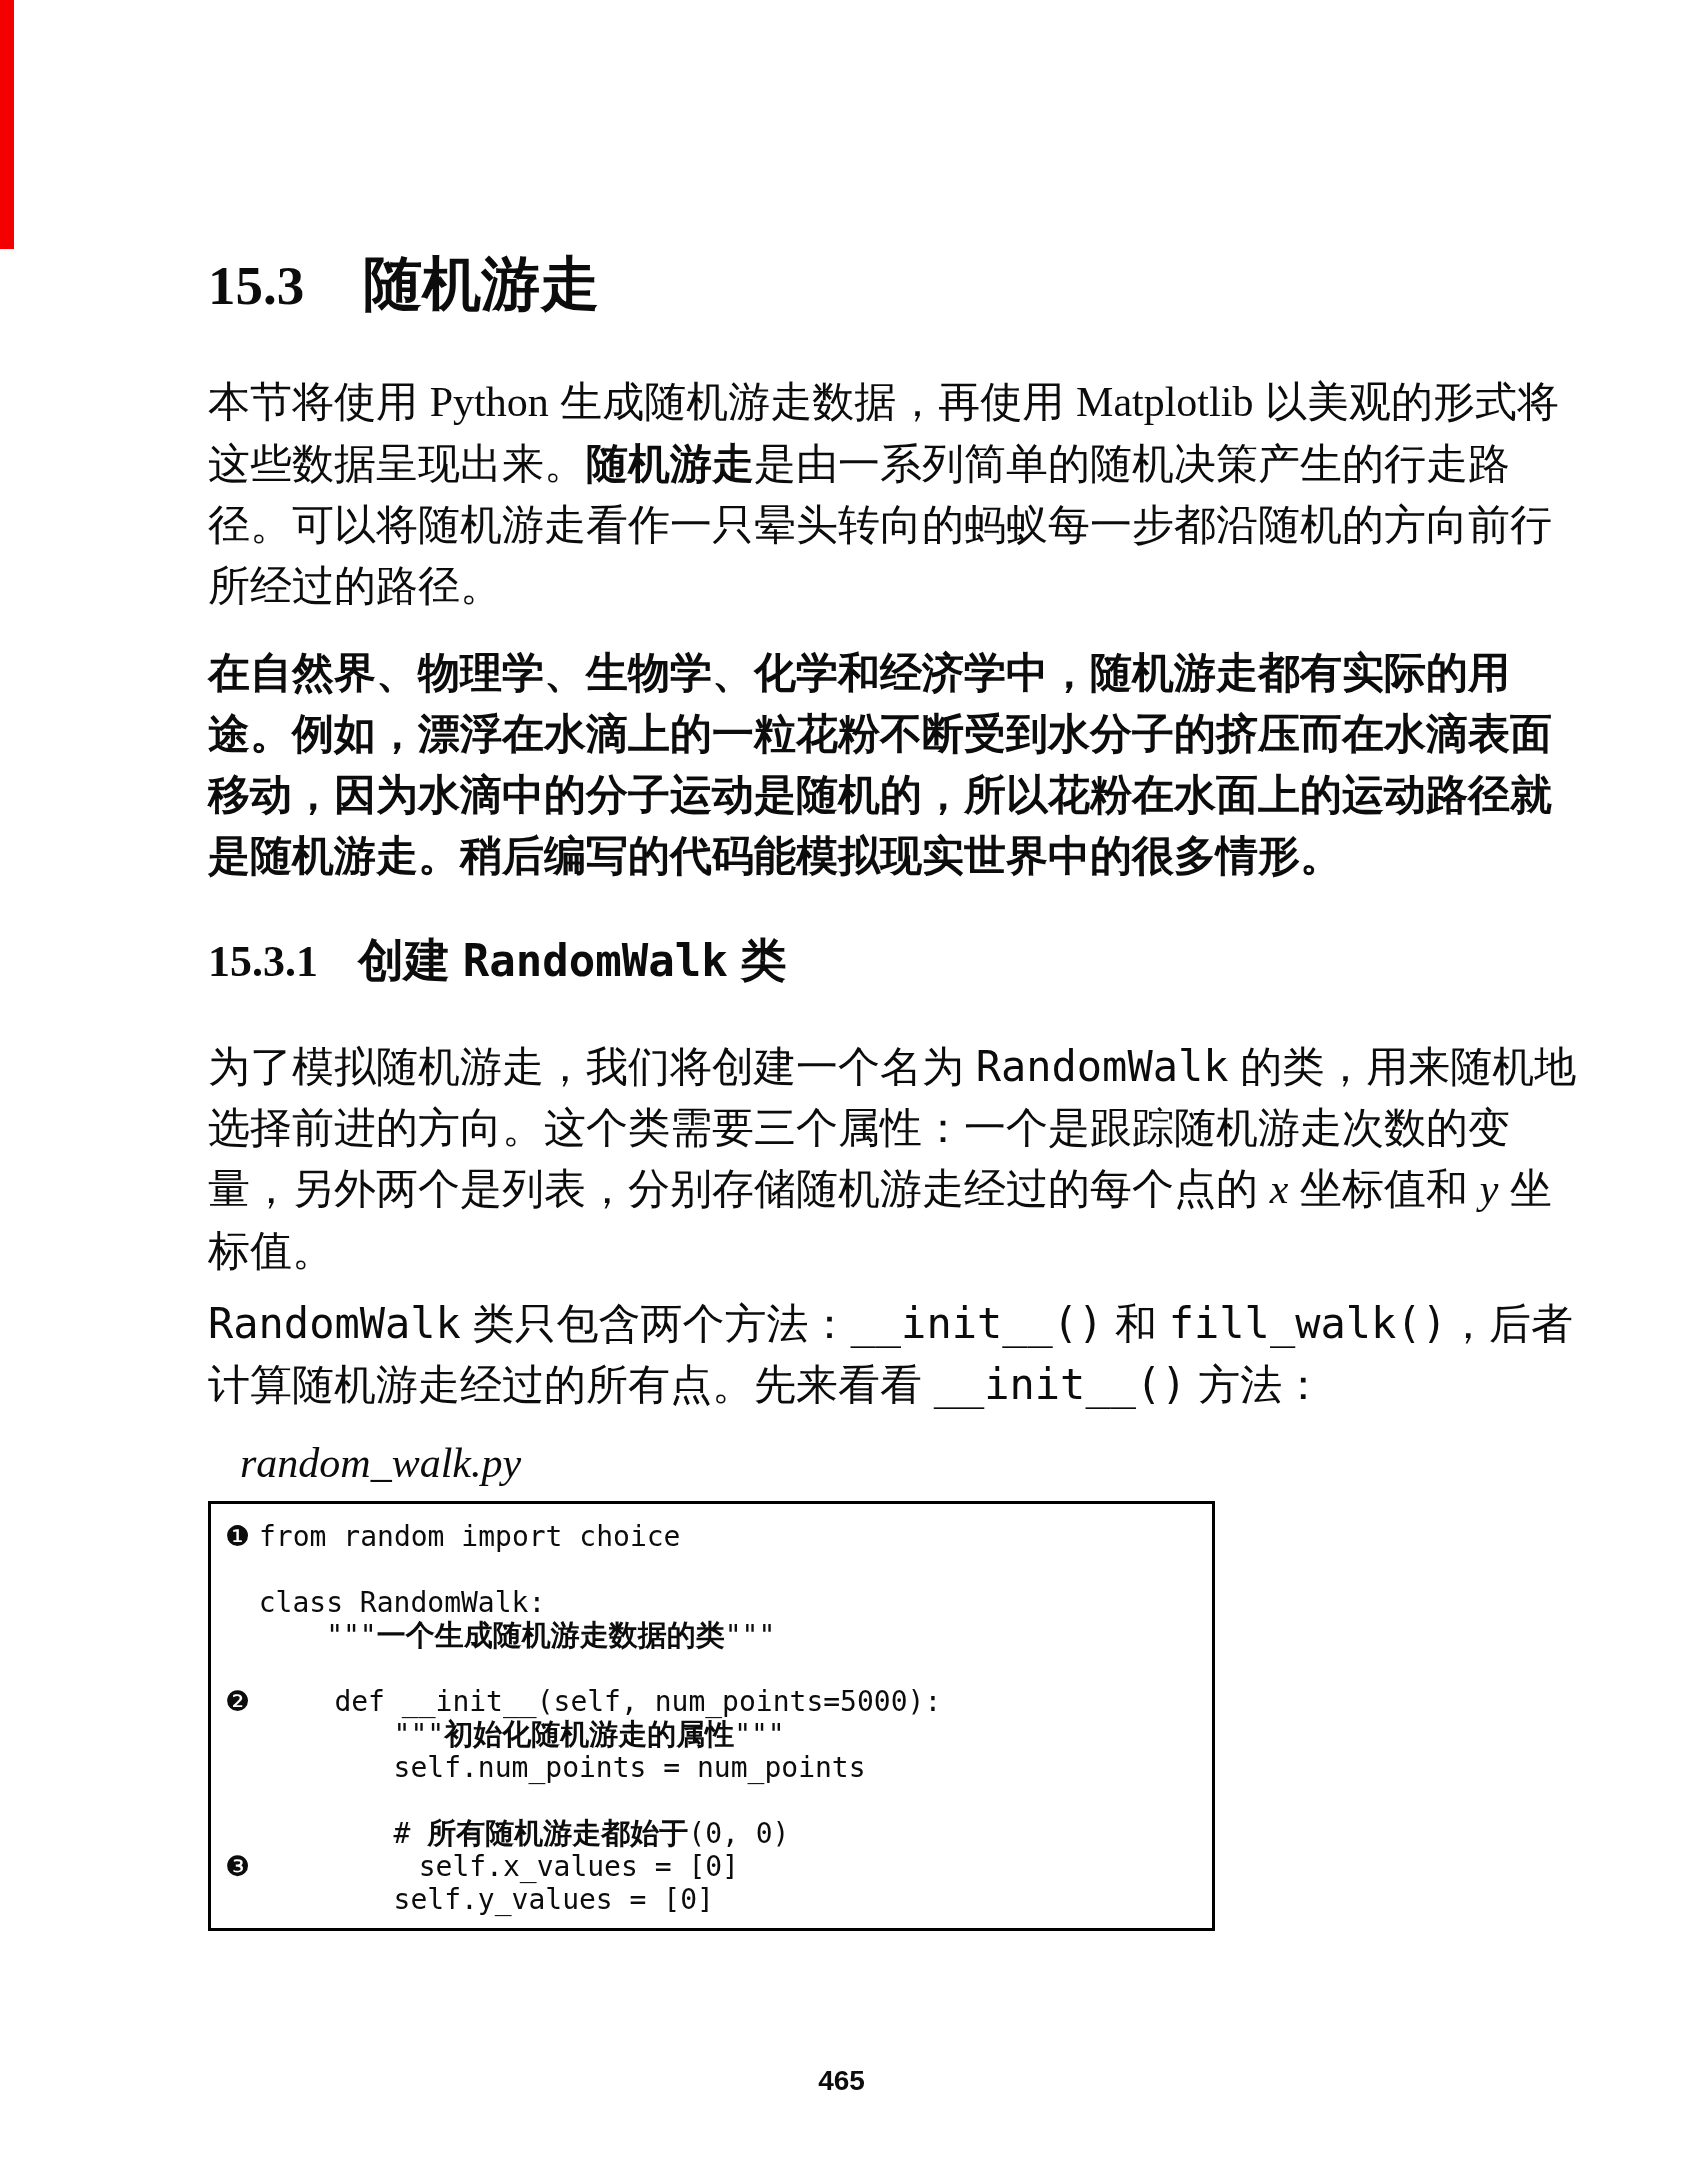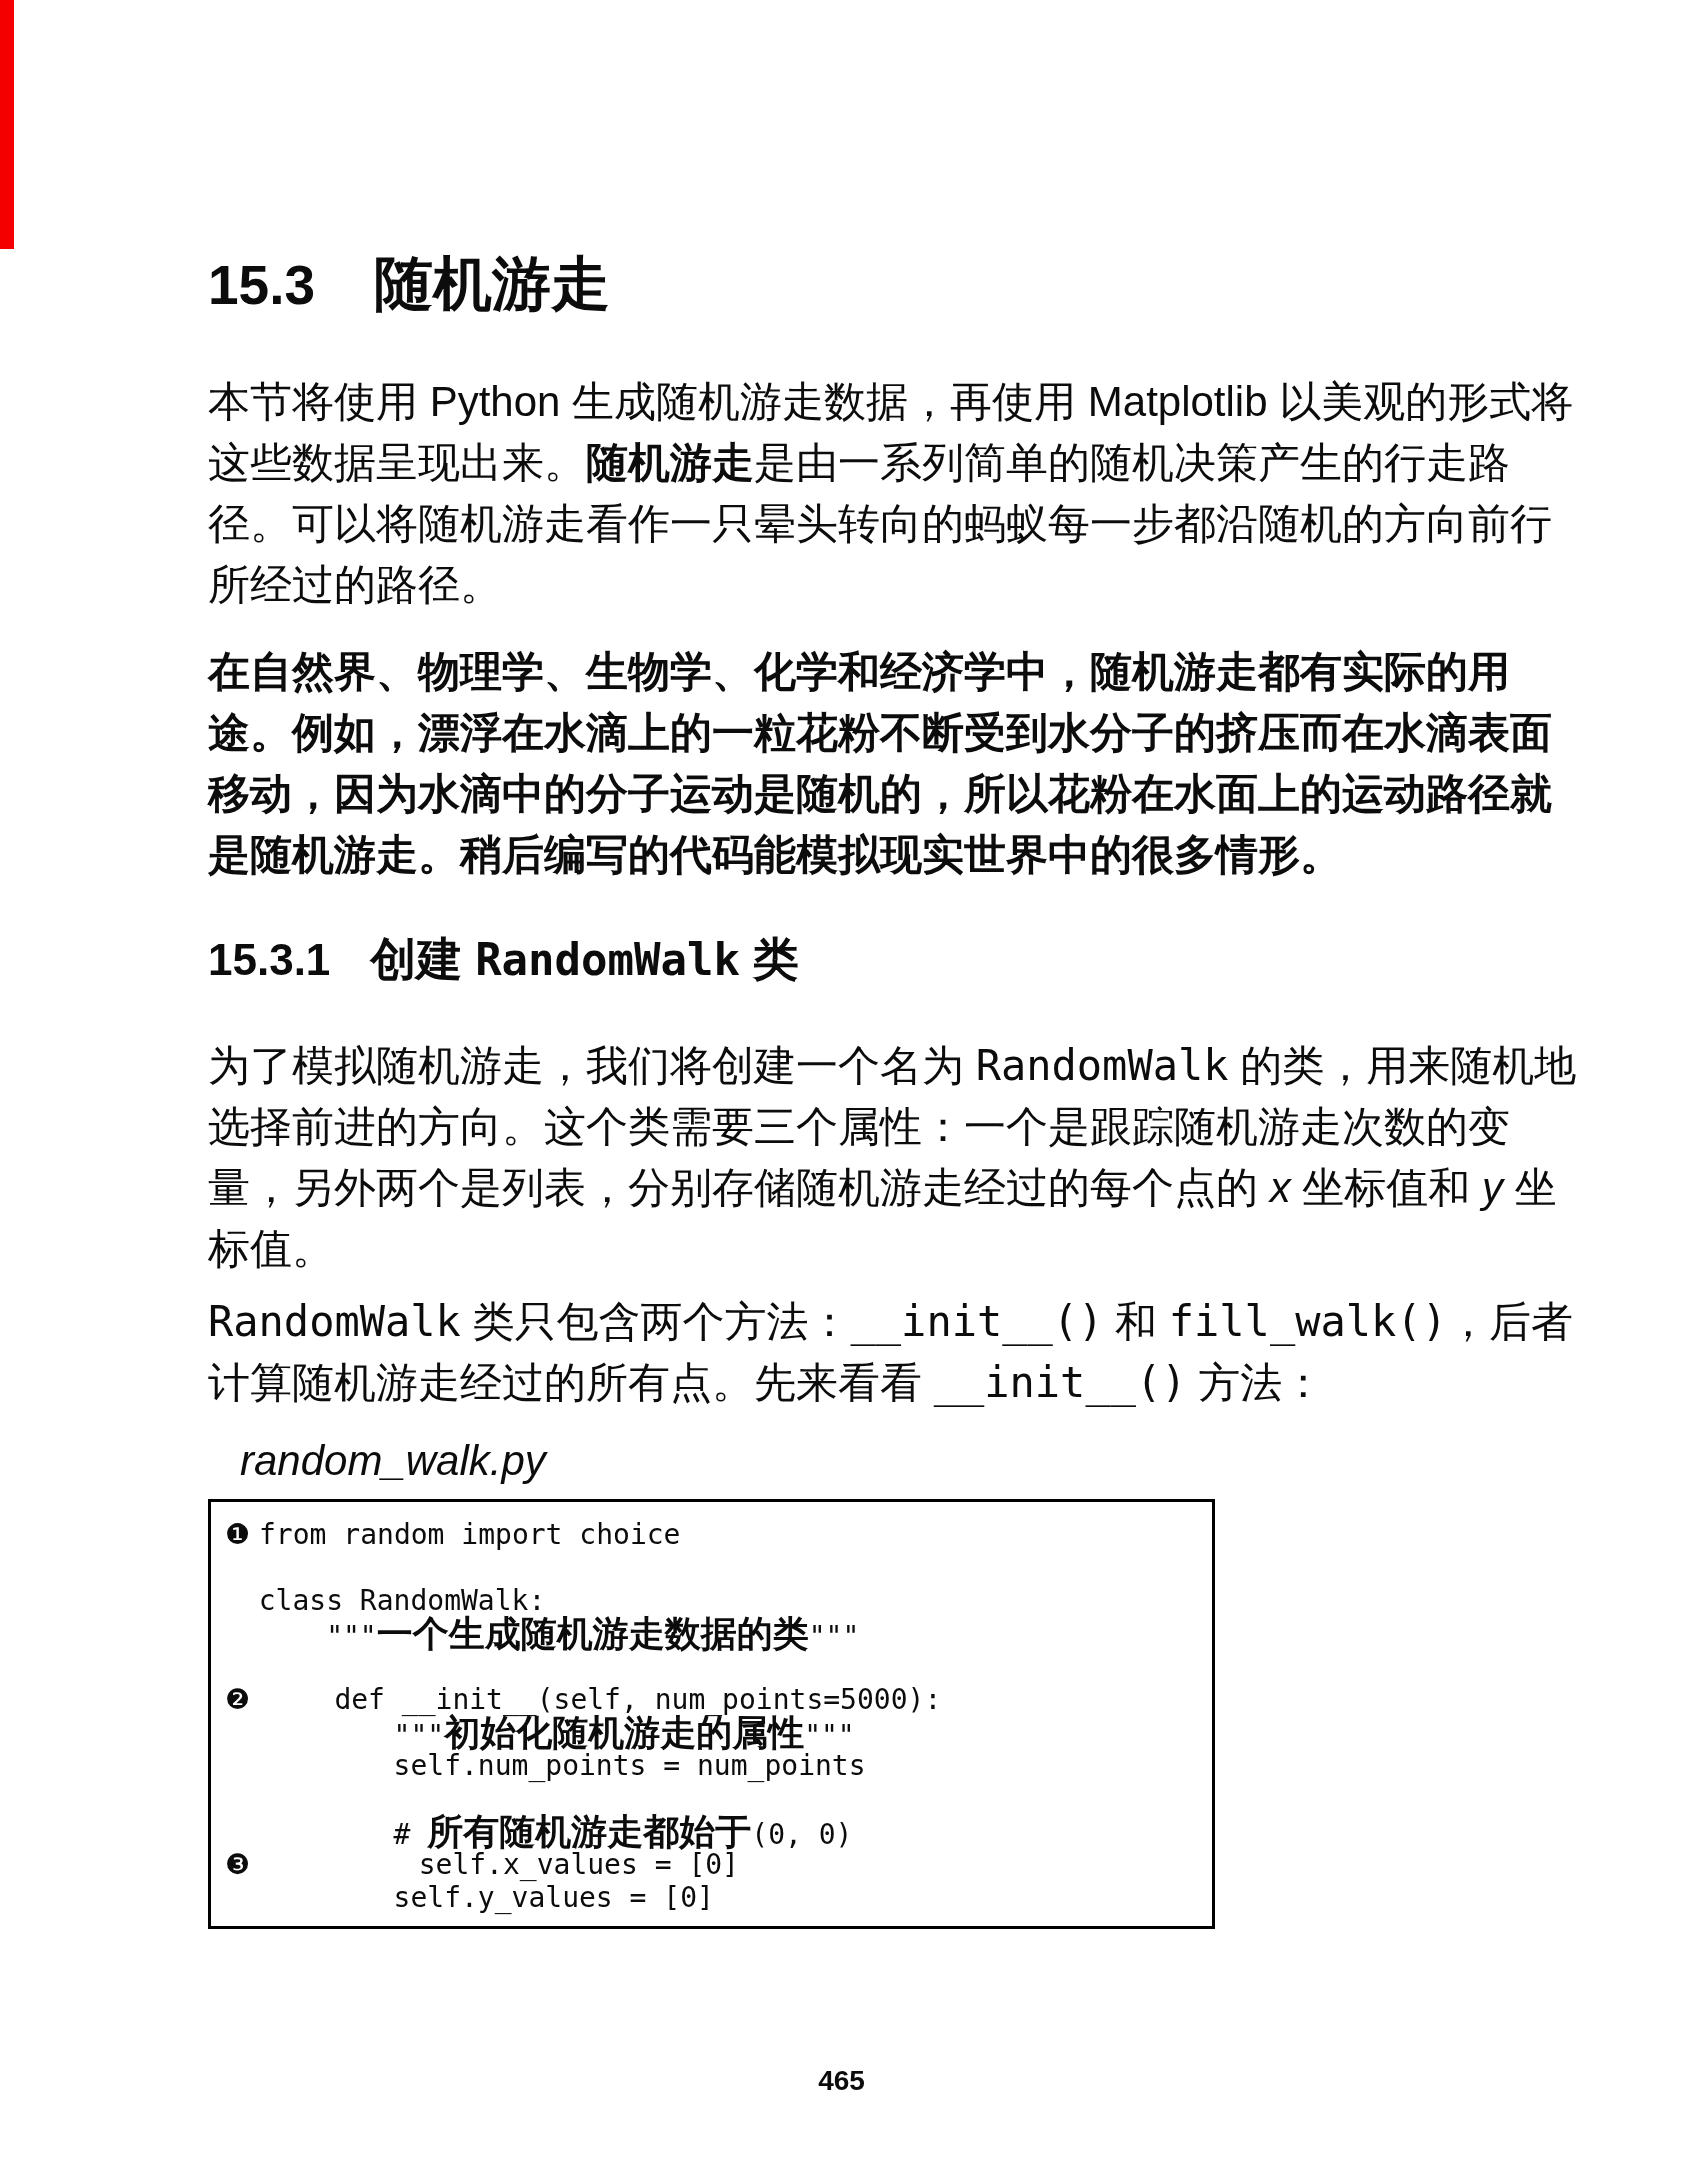--- a/index.html
+++ b/index.html
@@ -11,21 +11,21 @@
   }
   .red-bar {
     position:absolute; left:0; top:0; width:14px; height:249px;
     background:var(--red);
   }
   .page {
     position:absolute; left:208px; top:249px; width:1287px;
   }
   
   .cjk  { font-family:"Liberation Sans", sans-serif; }
-  .ser  { font-family:Liberation Sans, sans-serif; }
+  .ser  { font-family:Liberation Serif, serif; }
   .mono { font-family:"DejaVu Sans Mono", monospace; }
   .b { font-weight:bold; }
   .i { font-style:italic; }
   .mk { font-family:"DejaVu Sans", sans-serif; }
   .cjkcode { font-family:"Liberation Sans", sans-serif; }
 
   .h1 { margin:0 0 42px 0; line-height:71px; white-space:pre; }
   .h1num   { font-size:55px; margin-right:59px; }
   .h1title { font-size:59px; }
 
@@ -43,21 +43,21 @@
 
   .filename { font-size:42px; line-height:48px; margin-bottom:14px;margin-left:32px; }
 
   .codebox {
     border:3px solid #000; width:1007px; box-sizing:border-box;
     padding:16px 8px 12px 14px; background:#fff;
   }
   .cline { font-size:28px; line-height:33px; height:33px; white-space:pre;
            font-family:"DejaVu Sans Mono", monospace; }
   .cline .mk { font-size:28px; }
-  .cline .cjkcode { font-size:36px; }
+  .cline .cjkcode { font-size:29px; }
 
   .pagenum {
     position:absolute; left:0; top:2065px; width:1683px;
     text-align:center; font-size:28px; font-weight:bold;
   }
 </style>
 </head>
 <body>
 
 <div class="red-bar"></div>

